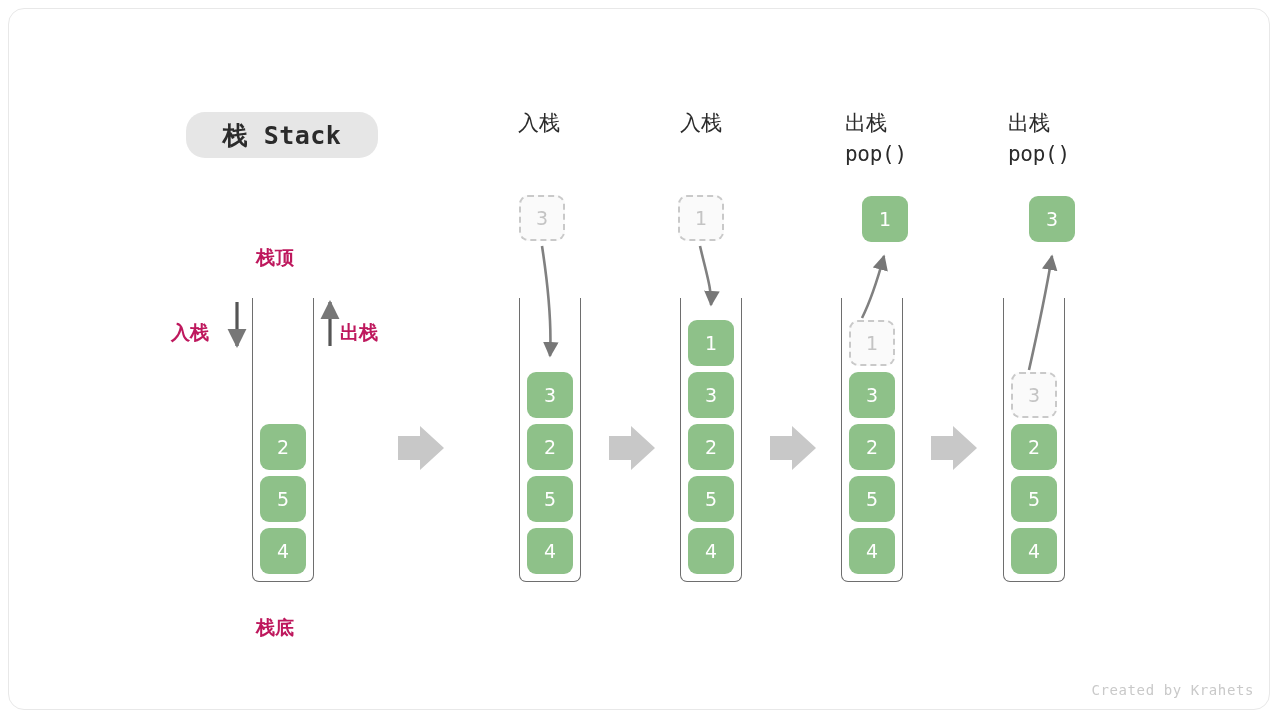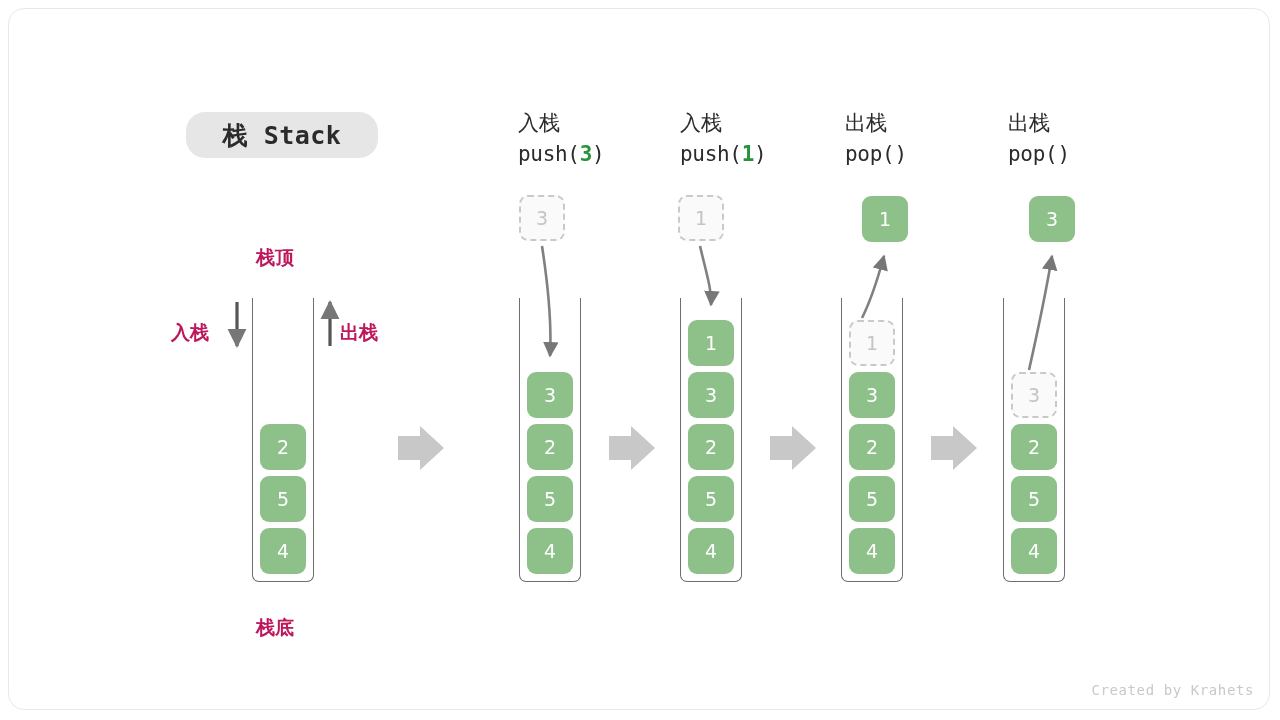--- a/index.html
+++ b/index.html
@@ -155,26 +155,24 @@
   <div class="cn-label" style="left:256px; top:245px;">栈顶</div>
 
   <div class="cn-label" style="left:256px; top:615px;font-family:Liberation Serif, serif;">栈底</div>
 
   <div class="cn-label" style="left:171px; top:320px;">入栈</div>
 
   <div class="cn-label" style="left:340px; top:320px;">出栈</div>
 
   <div class="col-header" style="left:518px; top:108px;">
     <div class="cn">入栈</div>
-    <div class="code"><span>push(</span><span class="arg">3</span><span>)</span></div>
   </div>
 
   <div class="col-header" style="left:680px; top:108px;">
     <div class="cn">入栈</div>
-    <div class="code"><span>push(</span><span class="arg">1</span><span>)</span></div>
   </div>
 
   <div class="col-header" style="left:845px; top:108px;">
     <div class="cn">出栈</div>
     <div class="code"><span>pop(</span><span class="arg"></span><span>)</span></div>
   </div>
 
   <div class="col-header" style="left:1008px; top:108px;">
     <div class="cn">出栈</div>
     <div class="code"><span>pop(</span><span class="arg"></span><span>)</span></div>

